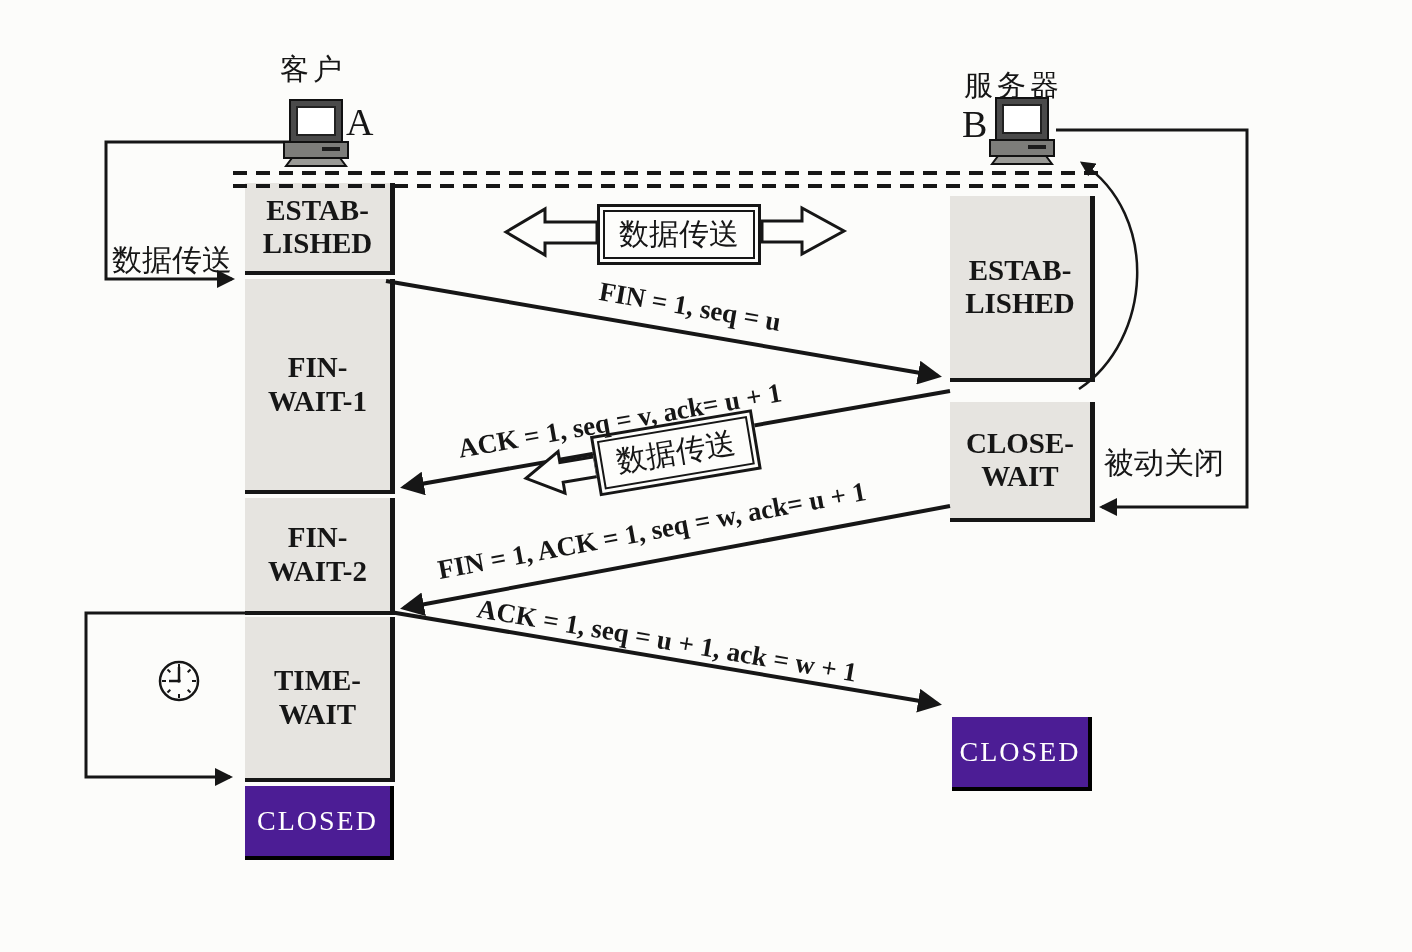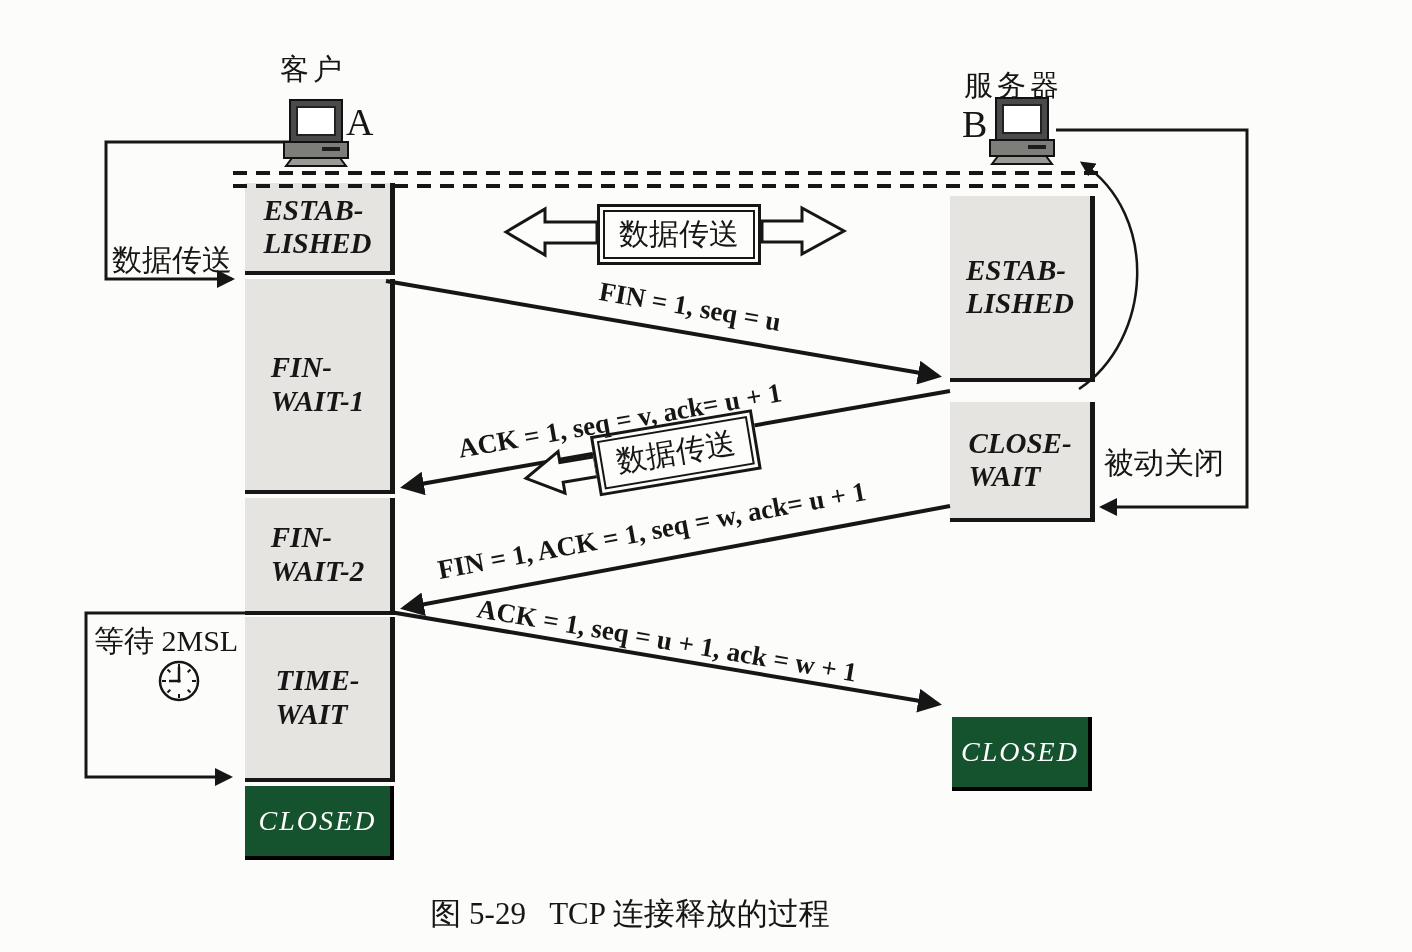--- a/index.html
+++ b/index.html
@@ -13,26 +13,26 @@
   svg.overlay { position:absolute; left:0; top:0; width:1412px; height:952px; z-index:3; }
 
   
   .state {
     position:absolute; z-index:2;
     background:#e6e4e0;
     border-right:5px solid #161616;
     border-bottom:4px solid #161616;
     display:flex; align-items:center; justify-content:center;
     font-weight:bold; font-size:29px; line-height:1.15;
-    text-align:left; white-space:pre-line;font-style:italic;
+    text-align:center; white-space:pre-line;
   }
   .col-left  { left:245px; width:145px; }
   .col-right { left:950px; width:140px; }
   .closed {
-    background:#14532d; color:#ffffff; font-weight:normal;
+    background:#4c1d95; color:#ffffff; font-weight:normal;
     letter-spacing:2px; font-size:28px;
     border-right:4px solid #000; border-bottom:4px solid #000;
   }
 
   
   .dt-box { border:3px solid #161616; padding:3px; background:#fdfdfb; }
   .dt-box-inner { border:2px solid #161616; padding:2px 14px; font-size:30px; white-space:nowrap; }
   .dt-group { position:absolute; display:flex; align-items:center; z-index:4; }
 
   
@@ -147,22 +147,20 @@
     </svg>
   </div>
 
   <div class="lbl role" style="left:280px;top:50px">客户</div>
   <div class="lbl hostname" style="left:346px;top:100px">A</div>
   <div class="lbl role" style="left:964px;top:66px">服务器</div>
   <div class="lbl hostname" style="left:962px;top:102px">B</div>
 
   <div class="lbl cjk30" style="left:112px;top:240px">数据传送</div>
   <div class="lbl cjk30" style="left:1104px;top:443px">被动关闭</div>
-  <div class="lbl cjk30" style="left:94px;top:621px">等待 2MSL</div>
 
   <div class="msg" style="left:690px;top:307px;transform:translate(-50%,-50%) rotate(9.8deg)">FIN = 1, seq = u</div>
   <div class="msg" style="left:620px;top:421px;transform:translate(-50%,-50%) rotate(-10deg)">ACK = 1, seq = v, ack= u + 1</div>
   <div class="msg" style="left:652px;top:531px;transform:translate(-50%,-50%) rotate(-10.5deg)">FIN = 1, ACK = 1, seq = w, ack= u + 1</div>
   <div class="msg" style="left:667px;top:641px;transform:translate(-50%,-50%) rotate(9.7deg)">ACK = 1, seq = u + 1, ack = w + 1</div>
 
-  <div class="lbl caption" style="left:420px;top:893px;width:420px">图 5-29   TCP 连接释放的过程</div>
 
 </div>
 
 </body></html>

